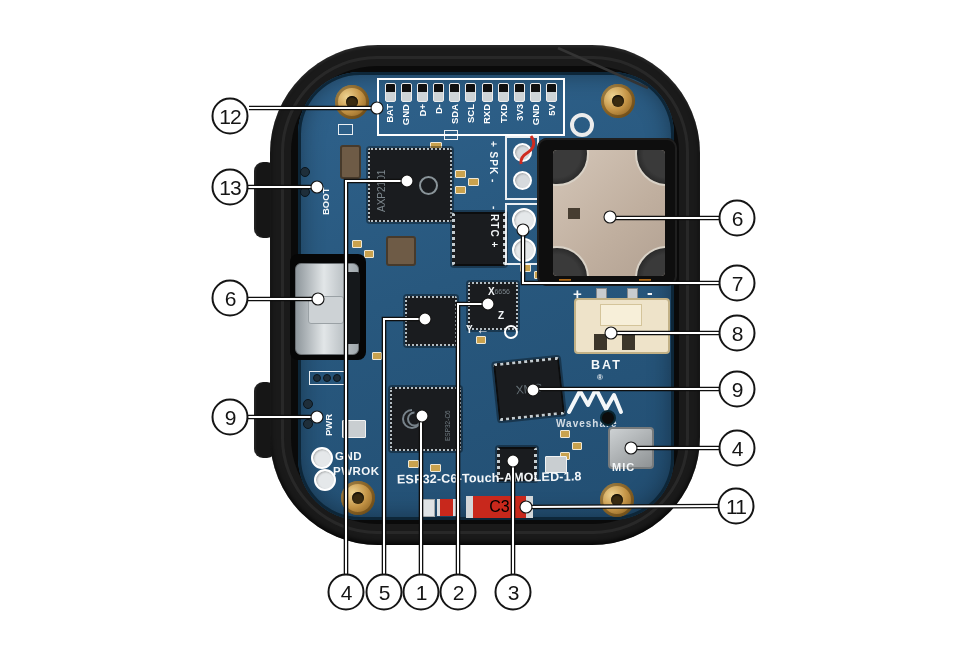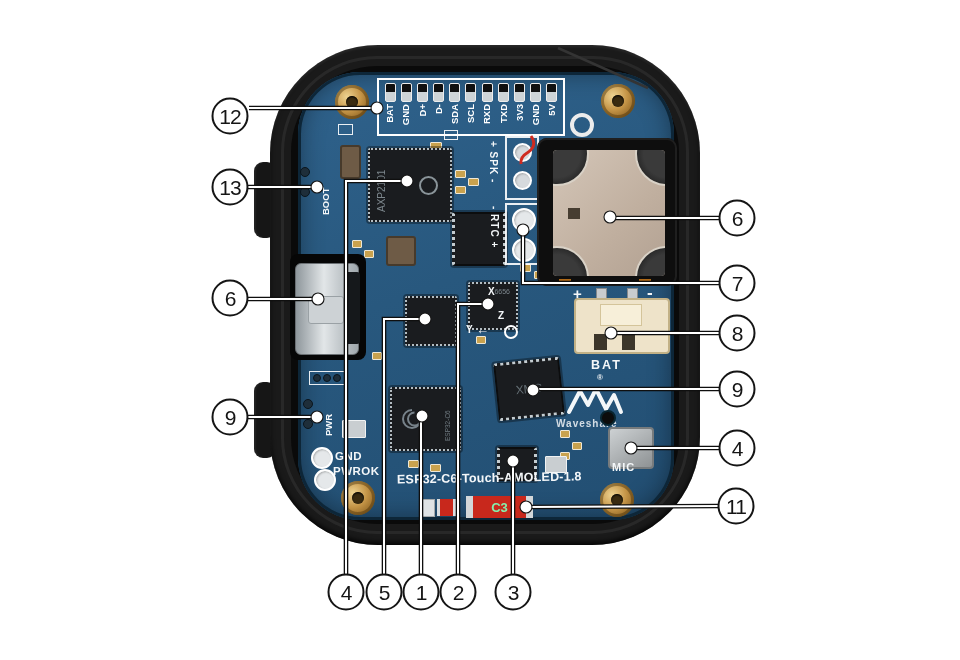--- a/index.html
+++ b/index.html
@@ -248,21 +248,21 @@
   <div class="pad-circle" style="left:311px;top:447px;width:18px;height:18px;"></div>
   <div class="pad-circle" style="left:314px;top:469px;width:18px;height:18px;"></div>
   <span class="silk" style="left:335px;top:451px;font-size:11.5px;letter-spacing:.5px;">GND</span>
   <span class="silk" style="left:333px;top:466px;font-size:11.5px;letter-spacing:.5px;">PWROK</span>
 
   <span class="silk" style="left:397px;top:472px;font-size:12.5px;letter-spacing:.2px;transform:rotate(-1deg);">ESP32-C6-Touch-AMOLED-1.8</span>
 
   <div class="abs" style="left:420px;top:499px;width:13px;height:16px;background:#dfe3e5;border:1px solid #a5a9ab;"></div>
   <div class="abs" style="left:437px;top:499px;width:19px;height:17px;background:#c8281c;border-left:3px solid #d9dde0;border-right:3px solid #d9dde0;box-sizing:border-box;"></div>
   <div class="abs" style="left:466px;top:496px;width:67px;height:22px;background:#c8281c;border-left:7px solid #d3d7d9;border-right:7px solid #d3d7d9;box-sizing:border-box;display:flex;align-items:center;justify-content:center;">
-    <span style="color:#86efac;font-weight:bold;font-size:13px;">C3</span>
+    <span style="color:#000000;font-weight:normal;font-size:16px;">C3</span>
   </div>
 
   <svg class="lines" width="960" height="660">
     <path d="M558,48 L648,88" stroke="#343434" stroke-width="2.5" fill="none"></path>
     <path d="M531,136 q7,10 -4,17 q-7,4 -6,11" stroke="#cf2b20" stroke-width="3" fill="none"></path>
     <g>
         <path class="lc" d="M249,108 H377"></path>
         <path class="ll" d="M249,108 H377"></path>
         <circle class="dot" cx="377" cy="108" r="6"></circle>
       </g>

